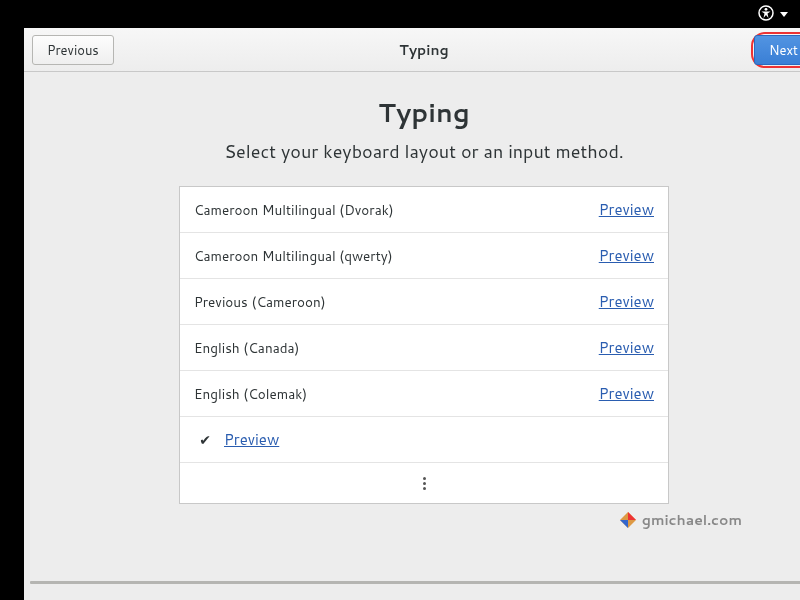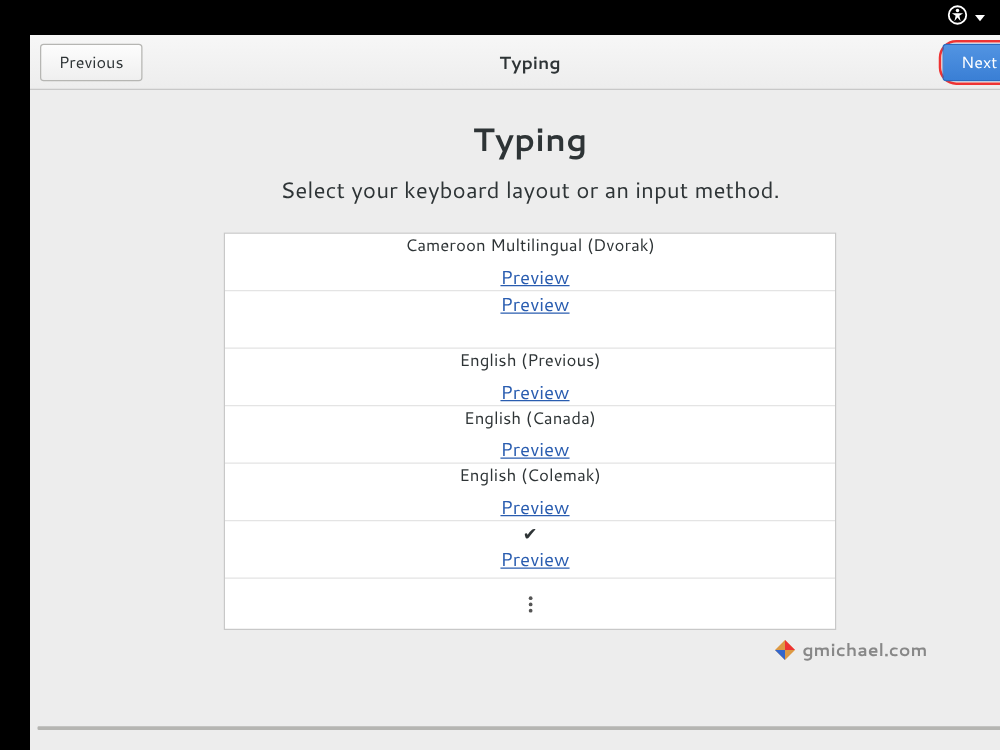--- a/index.html
+++ b/index.html
@@ -105,21 +105,20 @@
   }
   .row {
     height: 46px;
     display: flex;
     align-items: center;
     padding: 0 14px;
     border-bottom: 1px solid #e4e4e4;
     font-size: 13.5px;
     color: #2e3436;
     cursor: pointer;
-    flex-direction: column;
   }
   .row .label { flex: 1; }
   .row .check {
     width: 22px;
     text-align: center;
     font-size: 14px;
     color: #2e3436;
   }
   .row a.preview {
     color: #2a5db0;
@@ -194,25 +193,26 @@
     <div class="page-title">Typing</div>
     <div class="page-subtitle">Select your keyboard layout or an input method.</div>
 
     <div class="list-frame">
       <div class="row">
         <span class="label">Cameroon Multilingual (Dvorak)</span>
         <span class="check"></span>
         <a class="preview">Preview</a>
       </div>
       <div class="row">
-        <span class="check"></span>
-        <a class="preview">Preview</a>
-      </div>
-      <div class="row">
-        <span class="label">English (Previous)</span>
+        <span class="label">Cameroon Multilingual (qwerty)</span>
+        <span class="check"></span>
+        <a class="preview">Preview</a>
+      </div>
+      <div class="row">
+        <span class="label">Previous (Cameroon)</span>
         <span class="check"></span>
         <a class="preview">Preview</a>
       </div>
       <div class="row">
         <span class="label">English (Canada)</span>
         <span class="check"></span>
         <a class="preview">Preview</a>
       </div>
       <div class="row">
         <span class="label">English (Colemak)</span>

